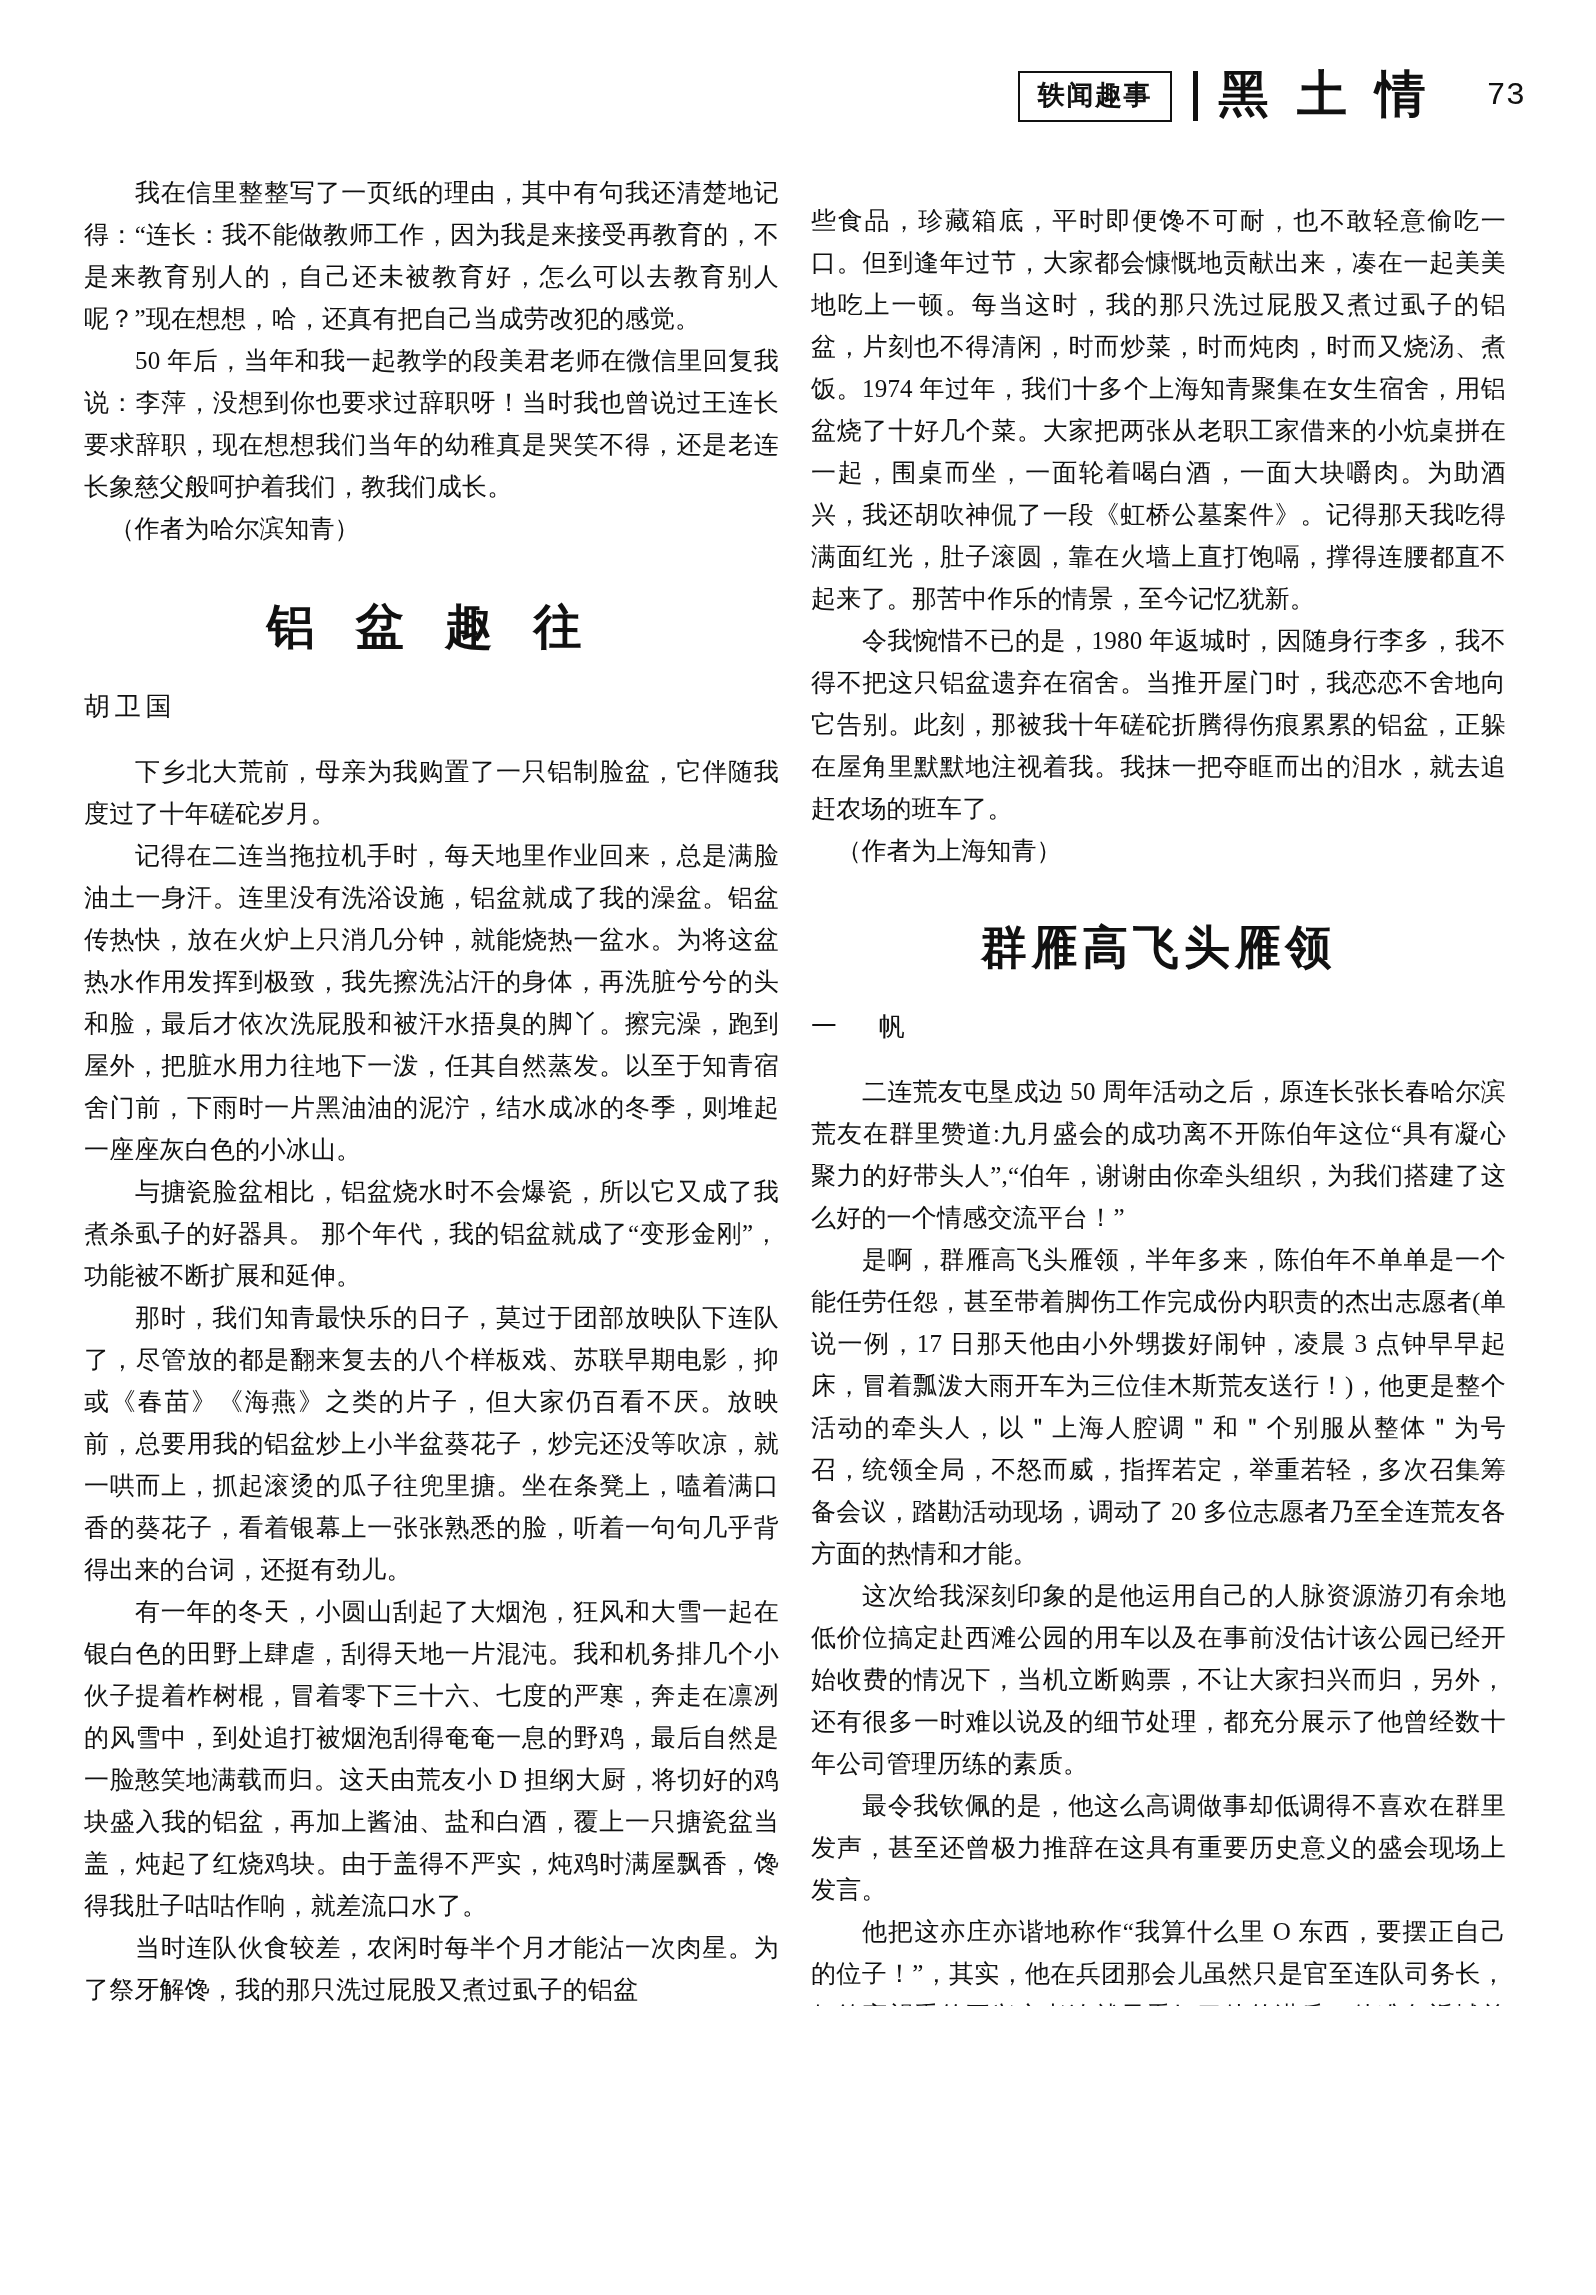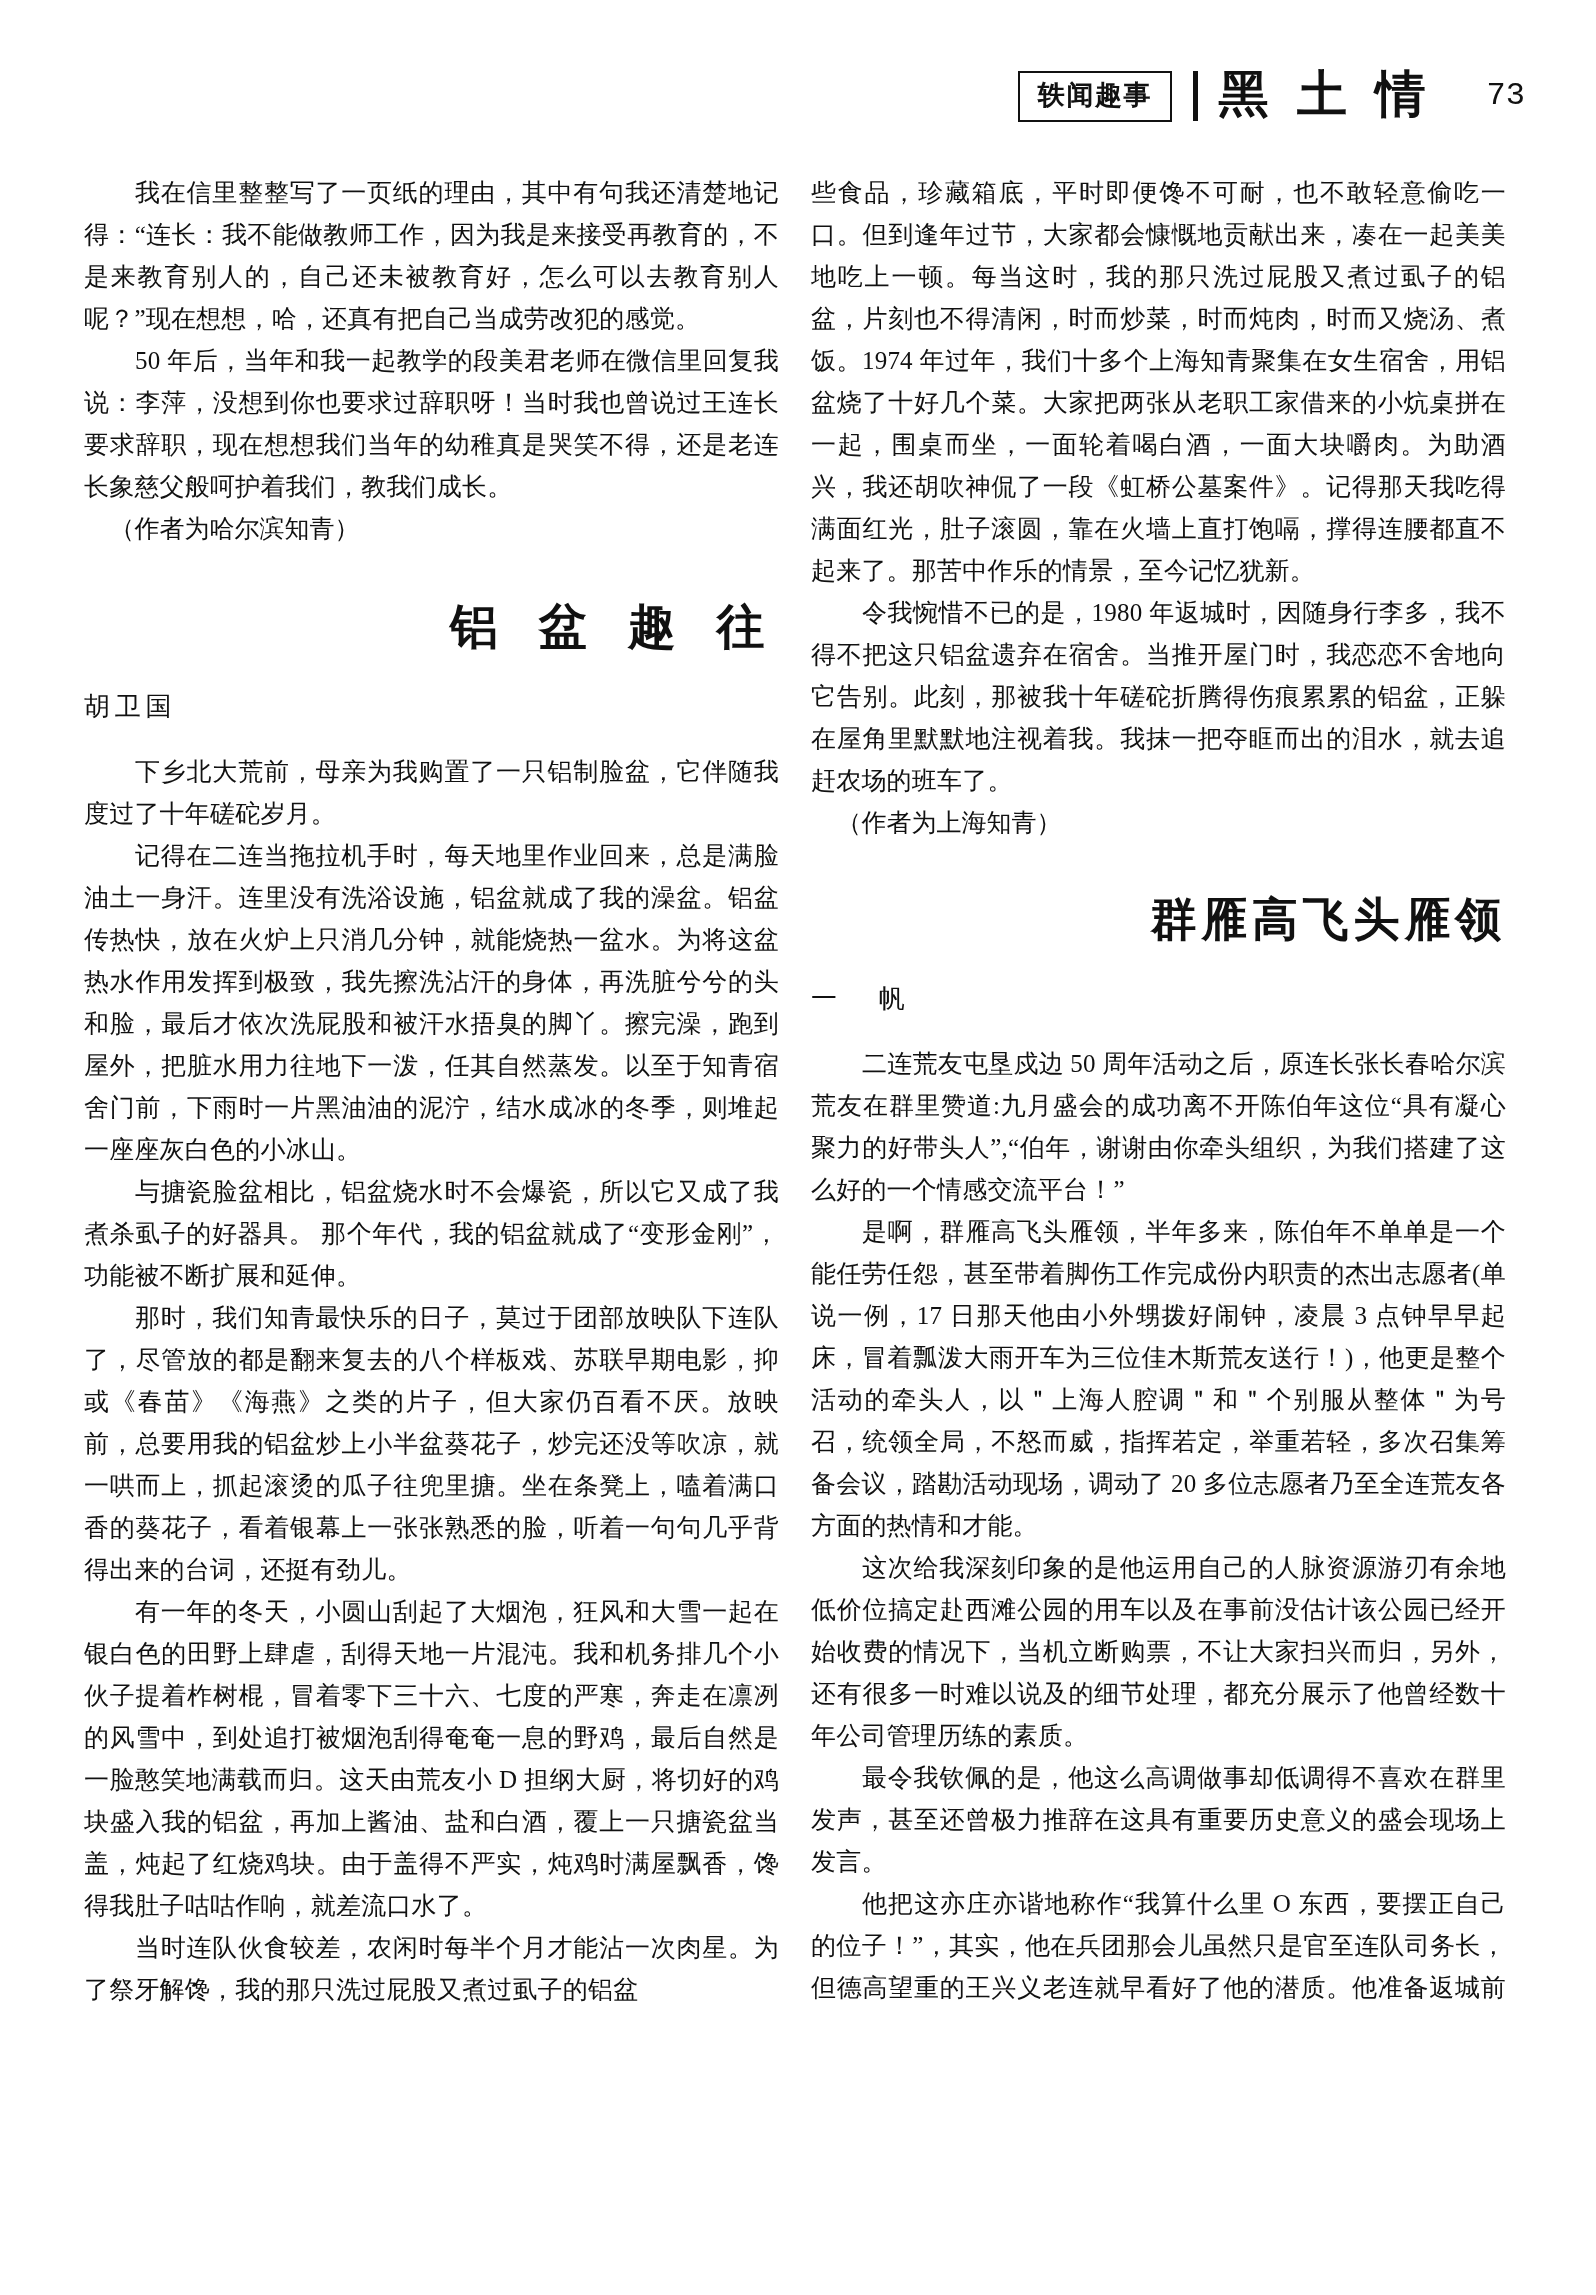--- a/index.html
+++ b/index.html
@@ -71,33 +71,33 @@
 
   p.body {
     font-size: 25px;
     line-height: 42px;
     margin: 0;
     text-align: justify;
     text-justify: inter-ideograph;
     text-indent: 51px;
     letter-spacing: 0.2px;
   }
-  p.body.noindent { text-indent: 0; }
+  p.body.noindent { text-indent: 0; margin-top: 28px; }
   p.sig {
     font-size: 25px;
     line-height: 42px;
     margin: 0;
     text-indent: 25.5px;
   }
 
   .article-title {
     font-size: 48px;
     font-weight: bold;
     letter-spacing: 14.4px;
-    text-align: right;
+    text-align: center;
     margin: 45px 0 0 0;
     font-family: "Liberation Serif", "DejaVu Serif", serif;
   }
   .article-title.wide {
     letter-spacing: 4.8px;
     font-size: 46px;
   }
   .article-author {
     font-size: 26px;
     text-align: left;

